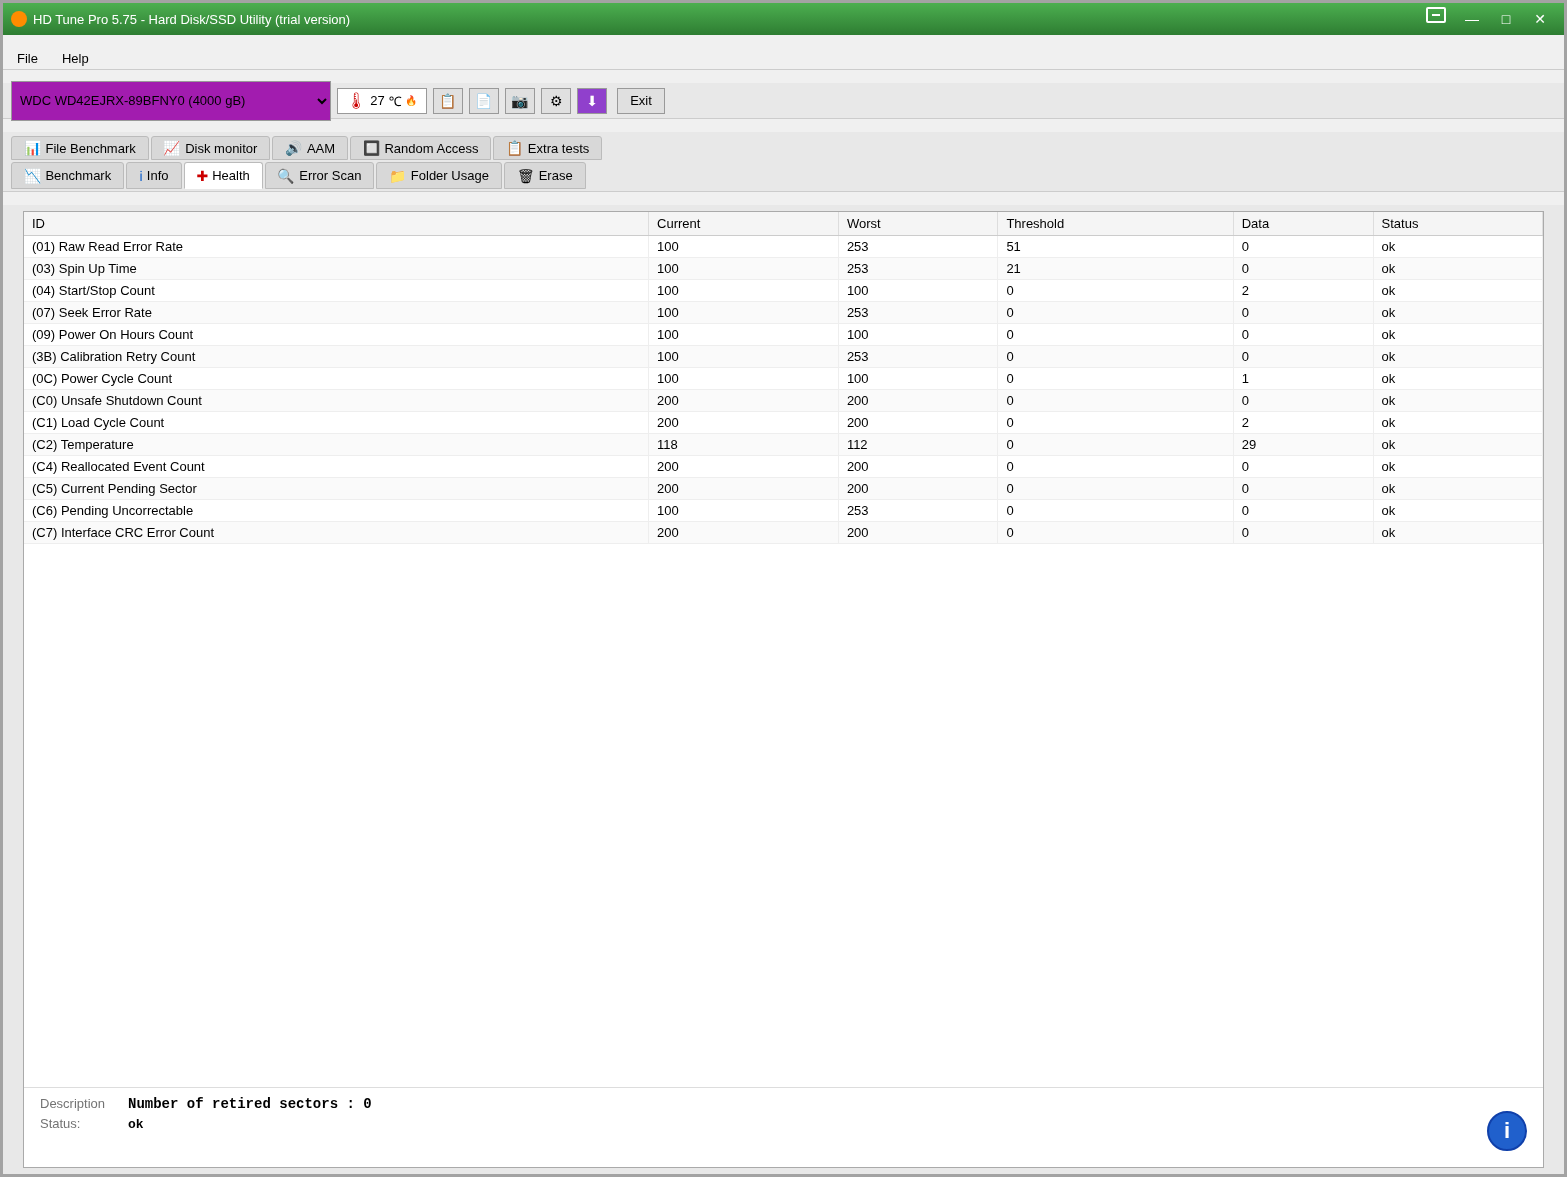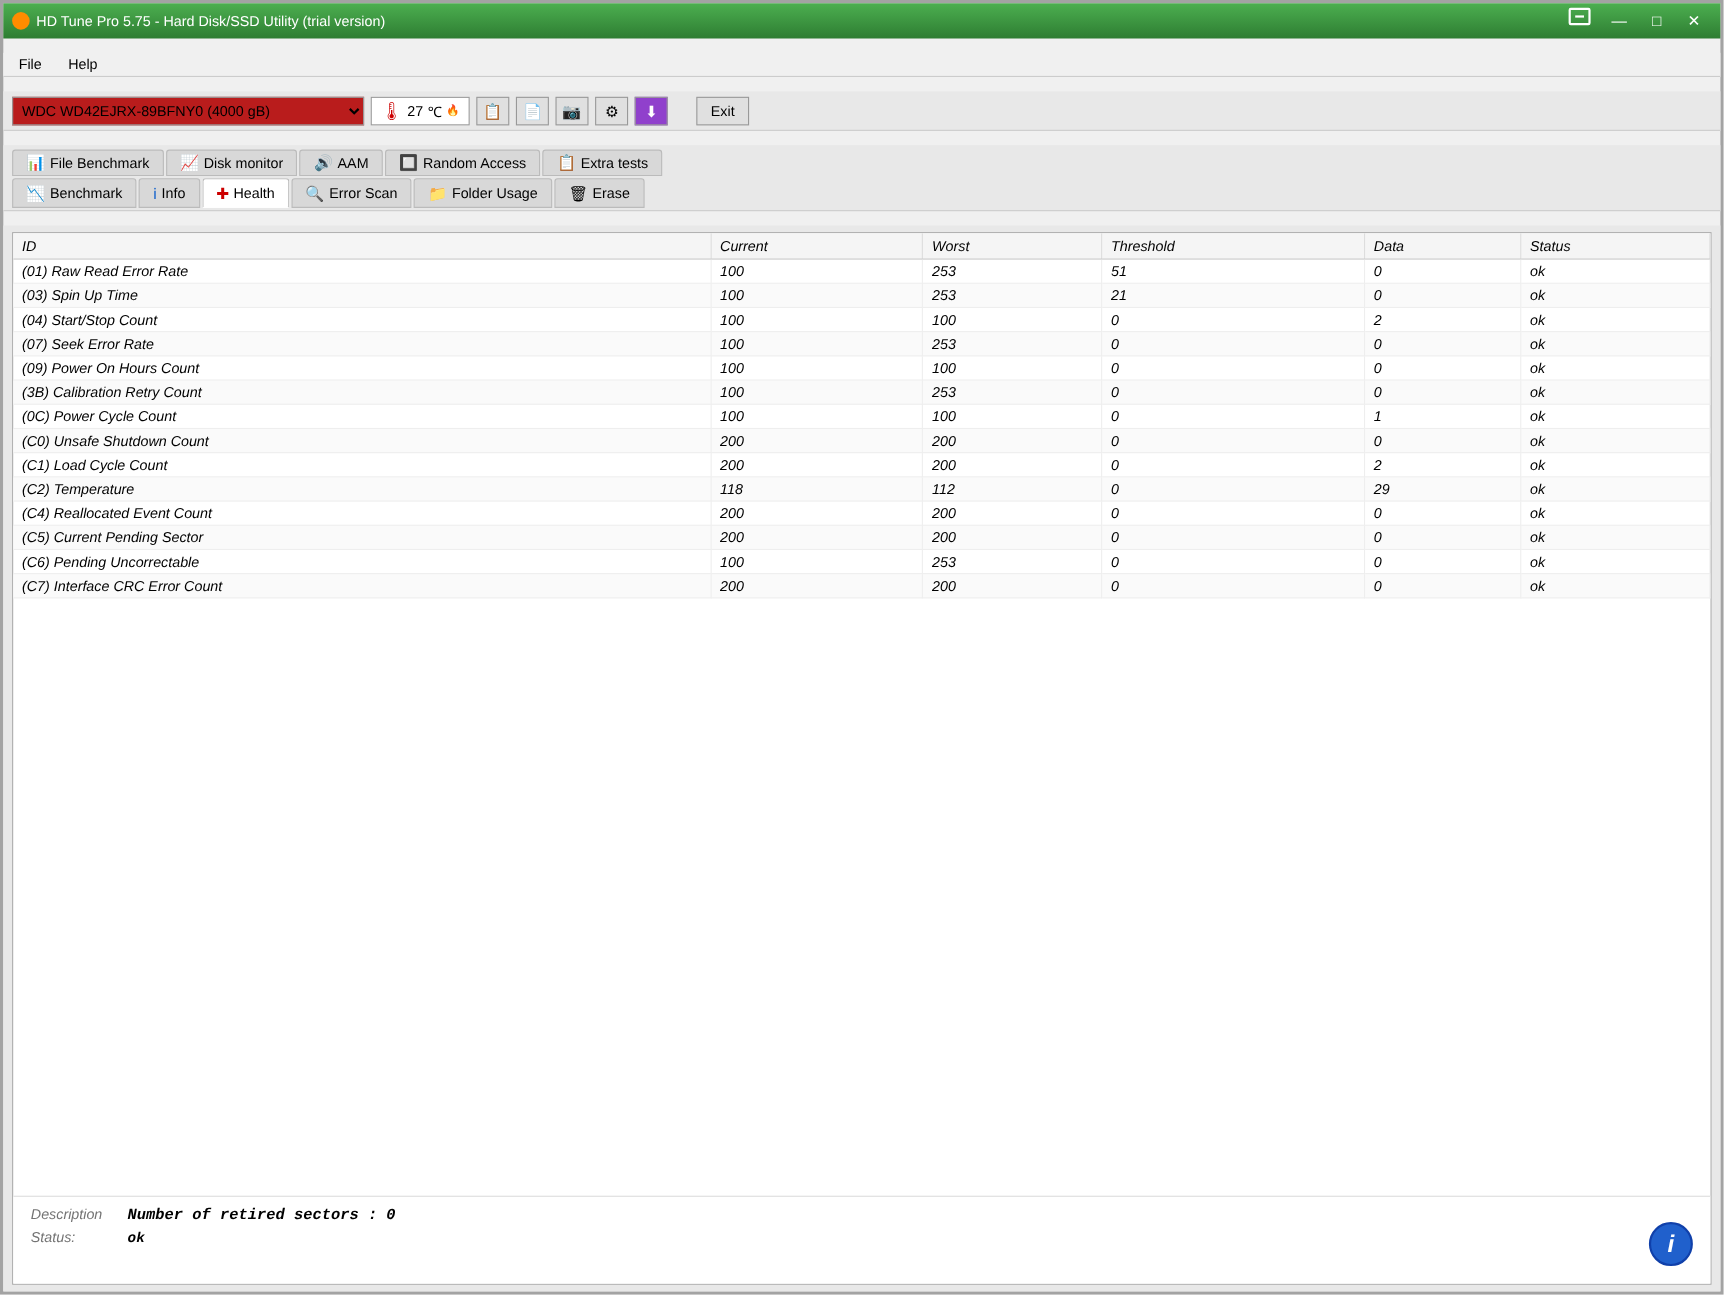--- a/index.html
+++ b/index.html
@@ -40,36 +40,36 @@
     .toolbar {
       background: #e8e8e8;
       border-bottom: 1px solid #ccc;
       display: flex;
       align-items: center;
       padding: 4px 8px;
       gap: 6px;
       height: 36px;
     }
     .drive-select {
-      width: 320px; height: 26px; font-size: 13px; border: 1px solid #999; background: #b91c1c;
+      width: 320px; height: 40px; font-size: 13px; border: 1px solid #999; background: #a21caf;
       padding: 0 4px;
     }
     .temp-display {
       display: flex; align-items: center; gap: 4px;
       background: white; border: 1px solid #999; padding: 2px 8px; height: 26px;
       font-size: 13px; min-width: 70px;
     }
     .temp-icon { color: #cc0000; font-size: 16px; }
     .toolbar-btn {
       width: 30px; height: 26px; border: 1px solid #999; background: #e0e0e0;
       cursor: pointer; display: flex; align-items: center; justify-content: center; font-size: 14px;
     }
     .exit-btn {
       border: 1px solid #999; background: #e0e0e0; padding: 2px 12px; height: 26px;
-      cursor: pointer; font-size: 13px; margin-left: 20px;
+      cursor: pointer; font-size: 13px; margin-left: 4px;
     }
 
     
     .tabs-area {
       background: #e8e8e8;
       padding: 4px 8px 0 8px;
       border-bottom: 1px solid #ccc;
     }
     .tabs-row { display: flex; gap: 2px; margin-bottom: 2px; }
     .tab-item {
@@ -134,27 +134,26 @@
       gap: 13px;
     }
     .content-area {
       flex: 1; display: flex; flex-direction: column;
       background: #e8e8e8;
       padding: 6px 0;
       overflow: hidden;
     }
     .table-container {
       background: white;
-      margin: 0 8px;
+      margin: 0 20px;
       border: 1px solid #aaa;
       flex: 1;
       overflow-y: auto;
       display: flex;
       flex-direction: column;
-      font-style: italic;
     }
     .table-scroll { flex: 1; overflow-y: auto; }
   </style>
 </head>
 <body>
 
 <div class="app-window">
 
   <div class="title-bar">
     <div class="title-bar-left">

